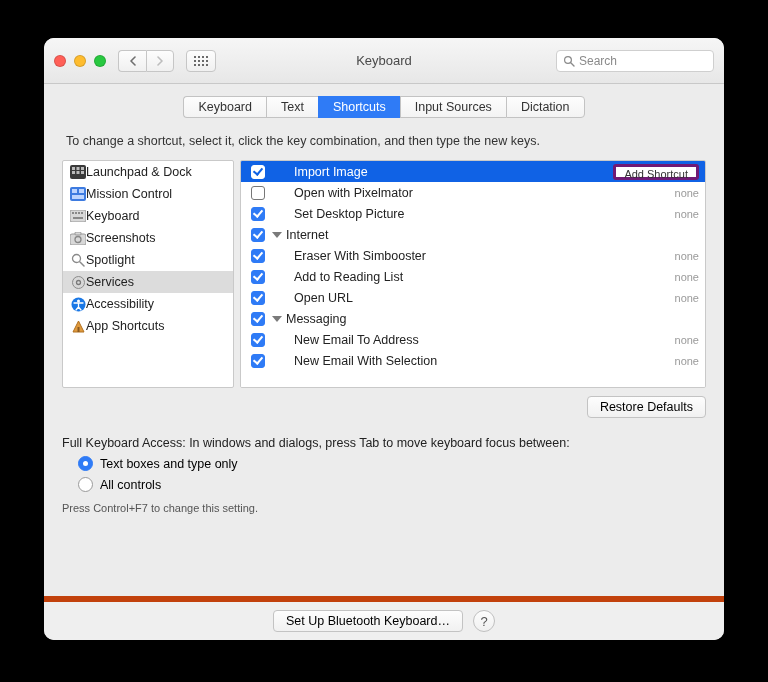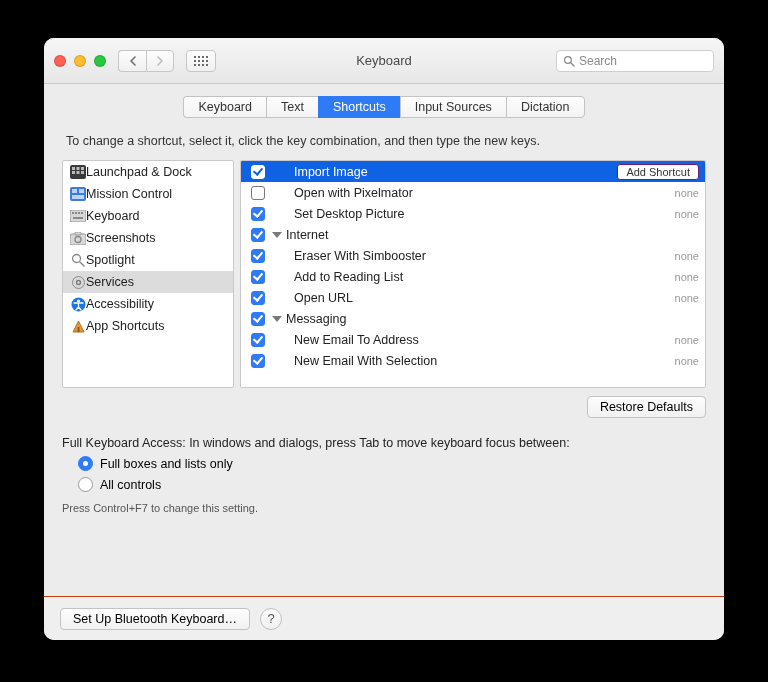--- a/index.html
+++ b/index.html
@@ -57,30 +57,30 @@
   .ck.off{background:#fff;}
   .ck.mix{background:#2f7bf6;border-color:#2f7bf6;}
   .ck.mix::after{content:"";width:8px;height:2px;background:#fff;border-radius:1px;}
   .trow.sel .ck.on, .trow.sel .ck.mix{background:#fff;border-color:#fff;}
   .trow.sel .ck.on::after{border-color:#1062e5;}
   .disclosure{width:0;height:0;border-left:5px solid transparent;border-right:5px solid transparent;border-top:6px solid #7a7a7a;margin-right:4px;flex:none;}
   .lbl{flex:1;white-space:nowrap;overflow:hidden;text-overflow:ellipsis;}
   .grp .lbl{margin-left:0;}
   .child .lbl{margin-left:22px;}
   .scut{font-size:11px;color:#9a9a9a;}
-  .scutbtn{background:#fff;color:#333;border:1px solid #701a75;border-radius:3px;font-size:11px;padding:0 8px;height:16px;line-height:14px;}
+  .scutbtn{background:#fff;color:#333;border:3px solid #701a75;border-radius:3px;font-size:11px;padding:0 8px;height:16px;line-height:14px;}
   .restore{display:flex; justify-content:flex-end; margin-top:8px;}
   .btn{height:22px;padding:0 12px;font-size:12.5px;background:linear-gradient(#fdfdfd,#f1f1f1);border:1px solid #c3c3c3;border-radius:4px;}
   .fka{margin-top:18px;font-size:12.5px;color:#222;}
   .radio-row{display:flex;align-items:center;gap:7px;margin-top:6px;margin-left:16px;font-size:12.5px;}
   .radio{width:15px;height:15px;border-radius:50%;border:1px solid #9a9a9a;background:#fff;display:flex;align-items:center;justify-content:center;}
   .radio.on{background:#2f7bf6;border-color:#2f7bf6;}
   .radio.on::after{content:"";width:5px;height:5px;border-radius:50%;background:#fff;}
   .hint{font-size:11px;color:#555;margin-top:10px;}
-  .footer{position:absolute;left:0;right:0;bottom:0;height:44px;border-top:1px solid #c2410c;background:#efefef;display:flex;align-items:center;justify-content:flex-start;gap:10px;padding:0 16px;border-radius:0 0 10px 10px;}
+  .footer{position:absolute;left:0;right:0;bottom:0;height:44px;border-top:6px solid #c2410c;background:#efefef;display:flex;align-items:center;justify-content:center;gap:10px;padding:0 16px;border-radius:0 0 10px 10px;}
   .help{width:22px;height:22px;border:1px solid #c0c0c0;border-radius:50%;background:linear-gradient(#fdfdfd,#f0f0f0);font-size:13px;color:#555;display:flex;align-items:center;justify-content:center;}
   .cutrow{position:absolute;left:0;right:0;bottom:0;height:12px;background:linear-gradient(to bottom, rgba(255,255,255,0), #fff 60%);display:flex;align-items:flex-end;}
 </style>
 </head>
 <body>
 
 <div class="window">
   <div class="titlebar">
     <div class="traffic">
       <div class="tl r"></div>
@@ -285,21 +285,21 @@
     </div>
 
     <div class="restore">
       <button class="btn">Restore Defaults</button>
     </div>
 
     <div class="fka">Full Keyboard Access: In windows and dialogs, press Tab to move keyboard focus between:</div>
     <div id="radios">
         <div class="radio-row">
           <span class="radio on"></span>
-          <span>Full boxes and lists only</span>
+          <span>Text boxes and type only</span>
         </div>
         <div class="radio-row">
           <span class="radio"></span>
           <span>All controls</span>
         </div>
       </div>
     <div class="hint">Press Control+F7 to change this setting.</div>
   </div>
 
   <div class="footer">

